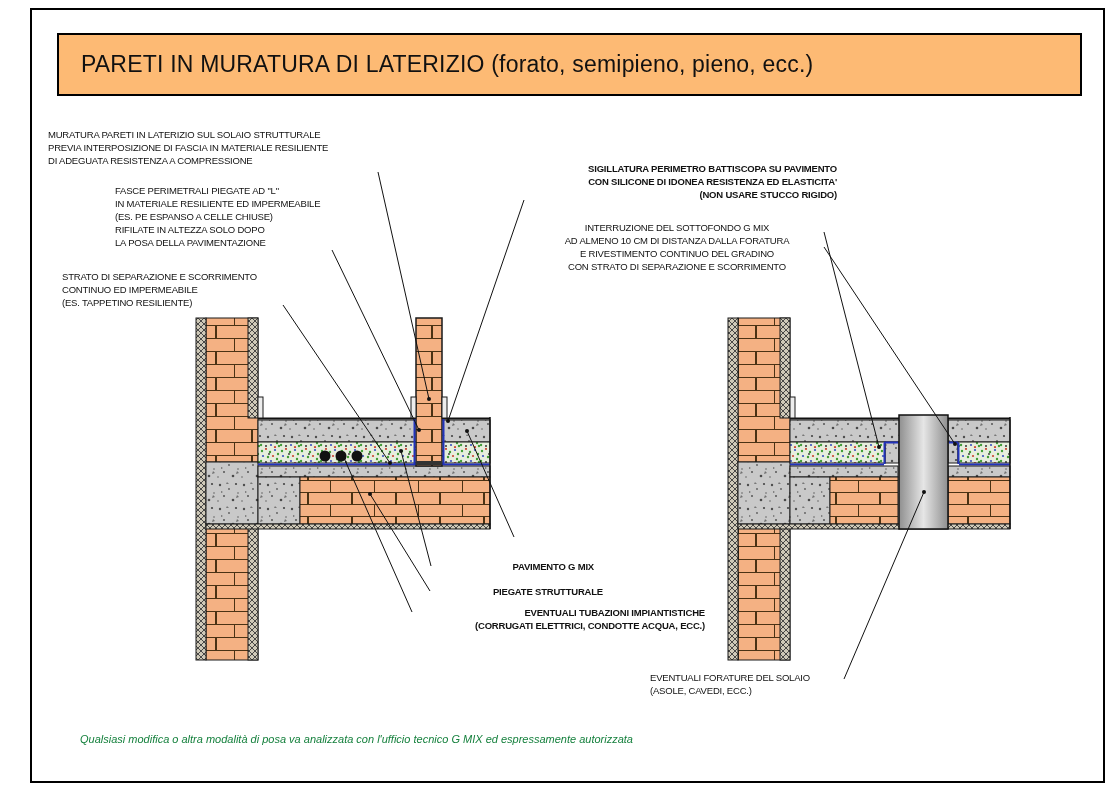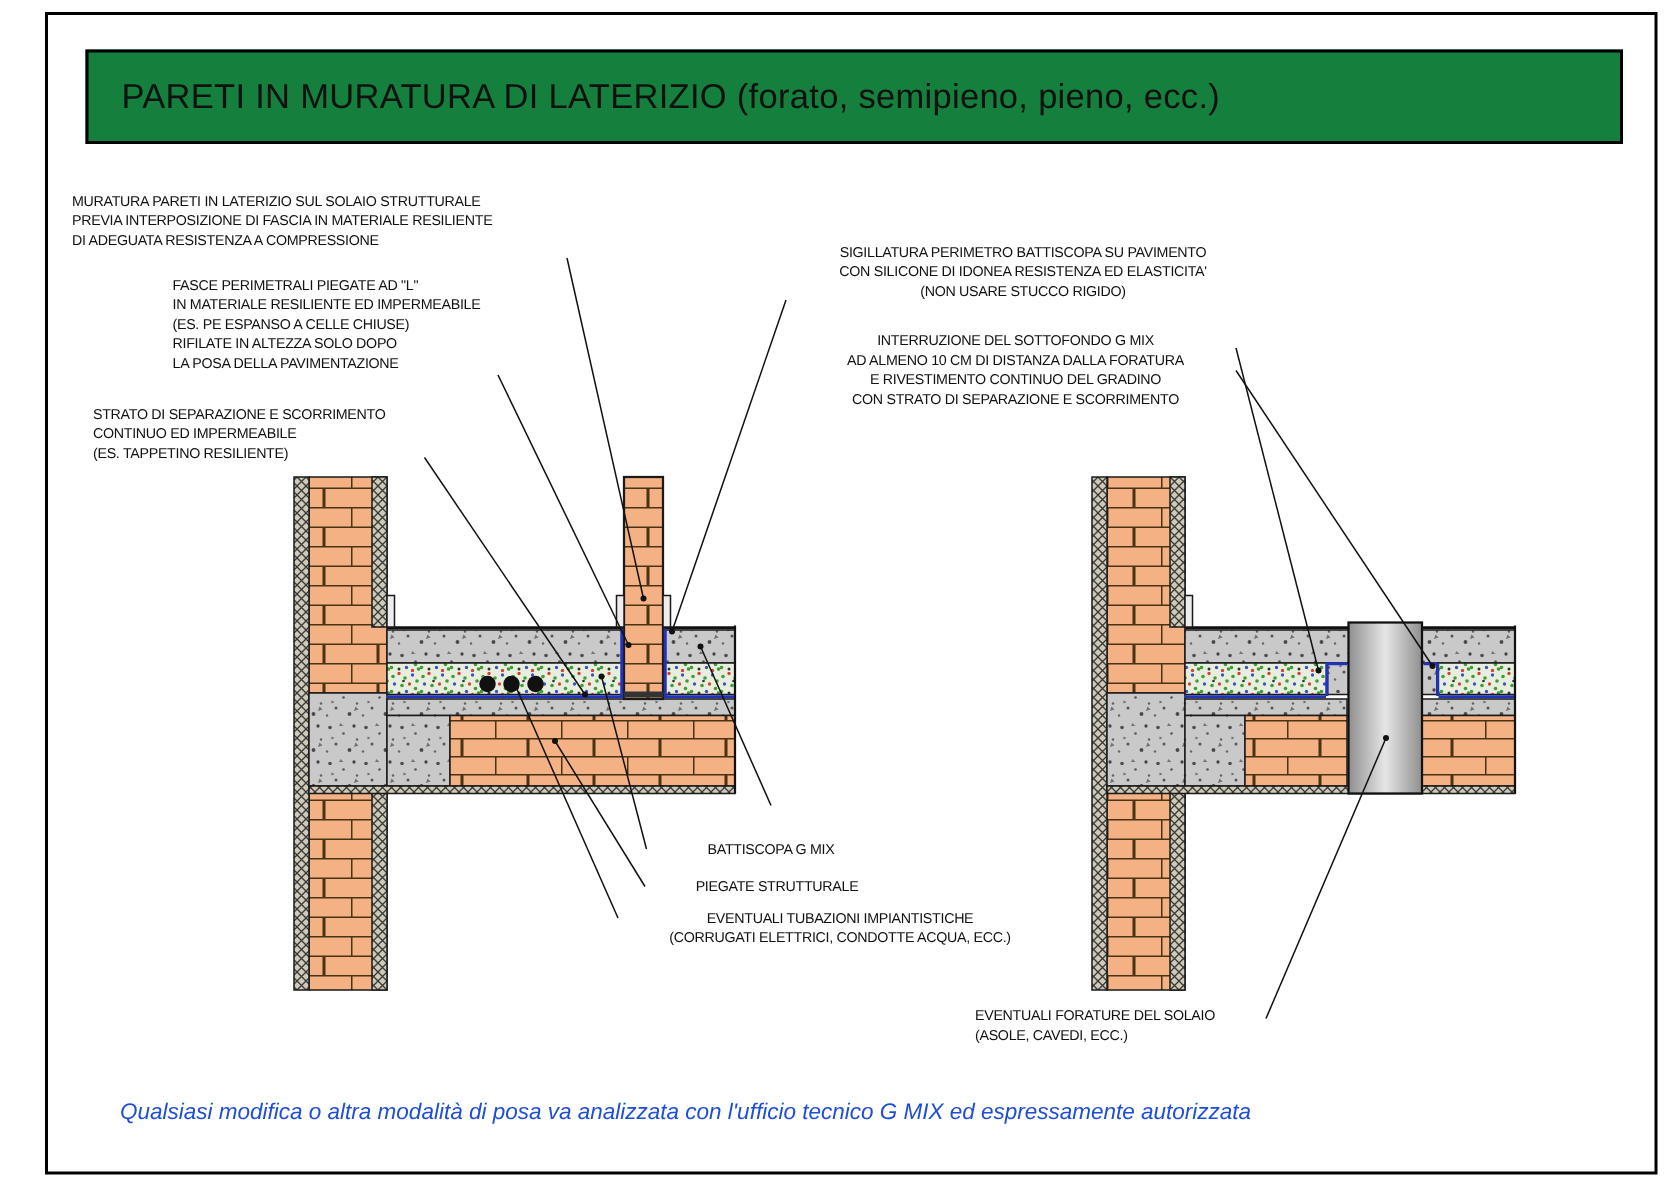--- a/index.html
+++ b/index.html
@@ -8,36 +8,36 @@
     position:relative; width:1119px; height:791px; background:#fff;
     font-family:"Liberation Sans", sans-serif; color:#111; overflow:hidden;
   }
   .frame {
     position:absolute; left:30px; top:8px; width:1075px; height:775px;
     border:2px solid #000;
   }
   .titlebox {
     position:absolute; left:57px; top:33px; width:1025px; height:63px;
     border:2px solid #000; display:flex; align-items:center; padding-left:22px;
-    background:#15803d;
+    background:#fdba74;
   }
   .titlebox .t {
     font-size:23px; font-weight:400; letter-spacing:0.2px; white-space:nowrap;
   }
   svg.draw { position:absolute; left:0; top:0; }
   .ann {
     position:absolute; font-size:9.5px; line-height:13px; letter-spacing:-0.2px;
     white-space:pre-line; color:#111;
   }
   .c { text-align:left; }
   .r { text-align:center; }
-  .l { text-align:center; }
+  .l { text-align:right;font-weight:bold; }
   .footer {
-    position:absolute; left:80px; top:733px; font-size:15px; font-style:italic;
-    white-space:nowrap; color:#1d4ed8;
+    position:absolute; left:80px; top:733px; font-size:11px; font-style:italic;
+    white-space:nowrap; color:#15803d;
   }
 </style>
 </head>
 <body>
 
 <div class="sheet">
 
   <div class="frame"></div>
 
   <div class="titlebox">
@@ -202,21 +202,21 @@
   <div class="ann l" style="left:527px;top:162px;width:310px">SIGILLATURA PERIMETRO BATTISCOPA SU PAVIMENTO
 CON SILICONE DI IDONEA RESISTENZA ED ELASTICITA'
 (NON USARE STUCCO RIGIDO)</div>
 
   <div class="ann r" style="left:532px;top:221px;width:290px">INTERRUZIONE DEL SOTTOFONDO G MIX
 AD ALMENO 10 CM DI DISTANZA DALLA FORATURA
 E RIVESTIMENTO CONTINUO DEL GRADINO
 CON STRATO DI SEPARAZIONE E SCORRIMENTO</div>
 
 
-  <div class="ann l" style="left:434px;top:560px;width:160px">BATTISCOPA G MIX</div>
+  <div class="ann l" style="left:434px;top:560px;width:160px">PAVIMENTO G MIX</div>
 
   <div class="ann l" style="left:433px;top:585px;width:170px">PIEGATE STRUTTURALE</div>
 
   <div class="ann l" style="left:415px;top:606px;width:290px">EVENTUALI TUBAZIONI IMPIANTISTICHE
 (CORRUGATI ELETTRICI, CONDOTTE ACQUA, ECC.)</div>
 
   <div class="ann c" style="left:650px;top:671px;width:196px">EVENTUALI FORATURE DEL SOLAIO
 (ASOLE, CAVEDI, ECC.)</div>
 
   <div class="footer">Qualsiasi modifica o altra modalità di posa va analizzata con l'ufficio tecnico G MIX ed espressamente autorizzata</div>

